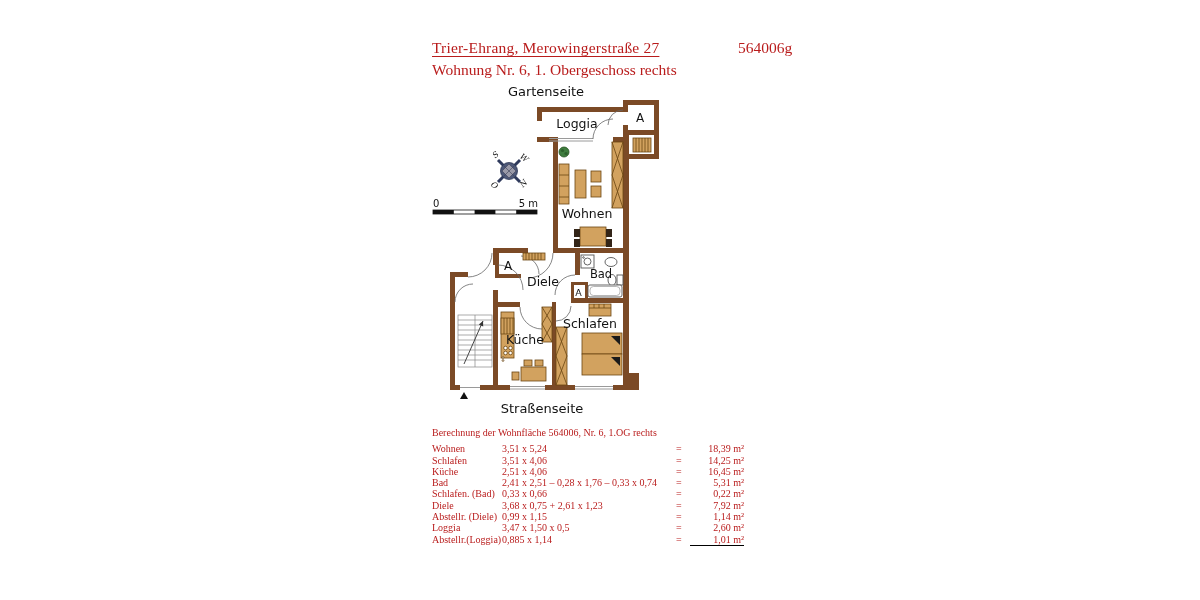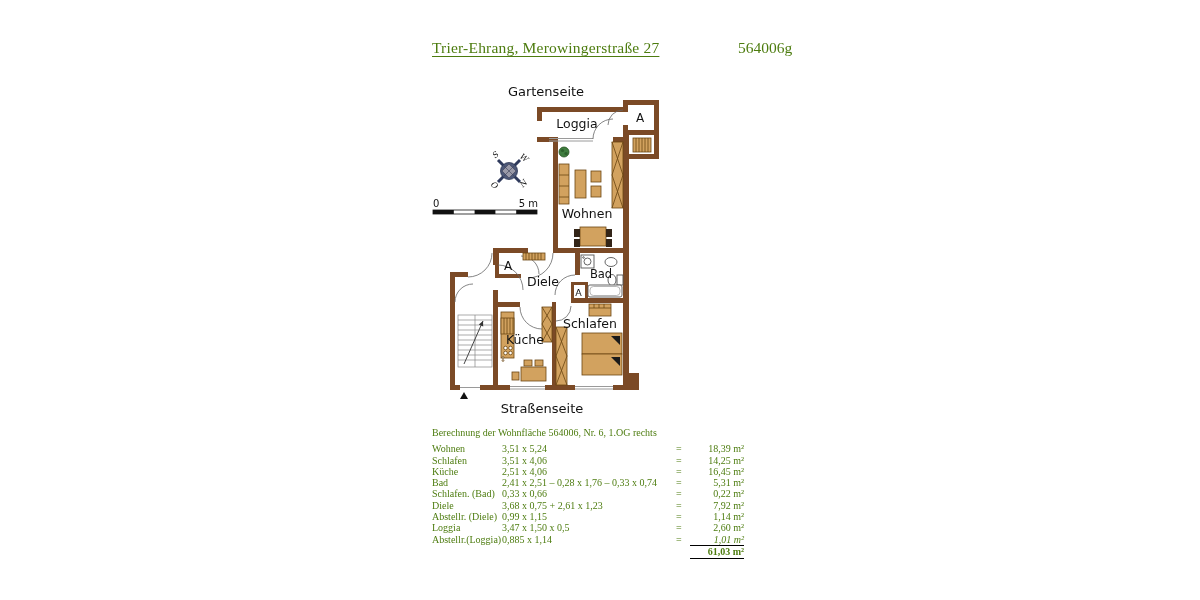--- a/index.html
+++ b/index.html
@@ -1,44 +1,45 @@
 <!DOCTYPE html>
 <html><head>
 <meta charset="utf-8">
 <style>
   html,body{margin:0;padding:0;background:#fff;}
   .page{position:relative;width:1200px;height:600px;background:#ffffff;overflow:hidden;
-        font-family:"Liberation Serif", serif;color:#4d7c0f;}
+        font-family:"Liberation Serif", serif;color:#b91c1c;}
   .title-line{position:absolute;left:432px;top:39px;font-size:15.5px;letter-spacing:.2px;}
   .title-main{text-decoration:underline;text-underline-offset:3px;}
   .title-code{position:absolute;left:705px;top:39px;font-size:15.5px;margin-left:33px;}
   .subtitle{position:absolute;left:432px;top:61px;font-size:15.5px;}
   .plan{position:absolute;left:425px;top:80px;width:240px;height:340px;}
   svg text{font-family:"DejaVu Sans", sans-serif;fill:#121212;}
   svg text.serifit{font-family:"DejaVu Serif", serif;font-style:italic;}
   .calc{position:absolute;left:432px;top:427px;width:312px;font-size:10px;line-height:11.3px;}
   .calc-title{margin-bottom:5px;white-space:nowrap;}
   .row{display:flex;width:312px;}
   .c-name{width:70px;white-space:nowrap;}
   .c-dims{flex:1;white-space:nowrap;}
   .c-eq{width:14px;text-align:left;}
   .c-area{width:54px;text-align:right;white-space:nowrap;}
-  .c-area.u{border-bottom:1px solid #000;font-style:italic;}
+  .c-area.u{border-bottom:1px solid #000;}
   .total-row{margin-top:.5px;}
   .c-area.total{font-weight:bold;border-bottom:1.4px solid #000;}
 </style>
 </head>
 <body>
 
 <div class="page">
 
   <div class="title-line">
     <span class="title-main">Trier-Ehrang, Merowingerstraße 27</span>
   </div>
   <div class="title-code">564006g</div>
+  <div class="subtitle">Wohnung Nr. 6, 1. Obergeschoss rechts</div>
 
   <svg class="plan" viewBox="0 0 240 340" width="240" height="340">
 
     <text x="121" y="16" font-size="13" text-anchor="middle">Gartenseite</text>
     <text x="117" y="333" font-size="13" text-anchor="middle">Straßenseite</text>
     <polygon points="35,319 43,319 39,312" fill="#111"></polygon>
 
     <g fill="#7b4a26">
       <rect x="112" y="27" width="91" height="5"></rect>
       <rect x="112" y="27" width="5" height="14"></rect>
@@ -312,21 +313,15 @@
       <span class="c-dims">3,47 x 1,50 x 0,5</span>
       <span class="c-eq">=</span>
       <span class="c-area">2,60 m²</span>
     </div>
     <div class="row">
       <span class="c-name">Abstellr.(Loggia)</span>
       <span class="c-dims">0,885 x 1,14</span>
       <span class="c-eq">=</span>
       <span class="c-area u">1,01 m²</span>
     </div>
-    <div class="row total-row">
-      <span class="c-name"></span>
-      <span class="c-dims"></span>
-      <span class="c-eq"></span>
-      <span class="c-area total">61,03 m²</span>
-    </div>
   </div>
 
 </div>
 
 </body></html>

